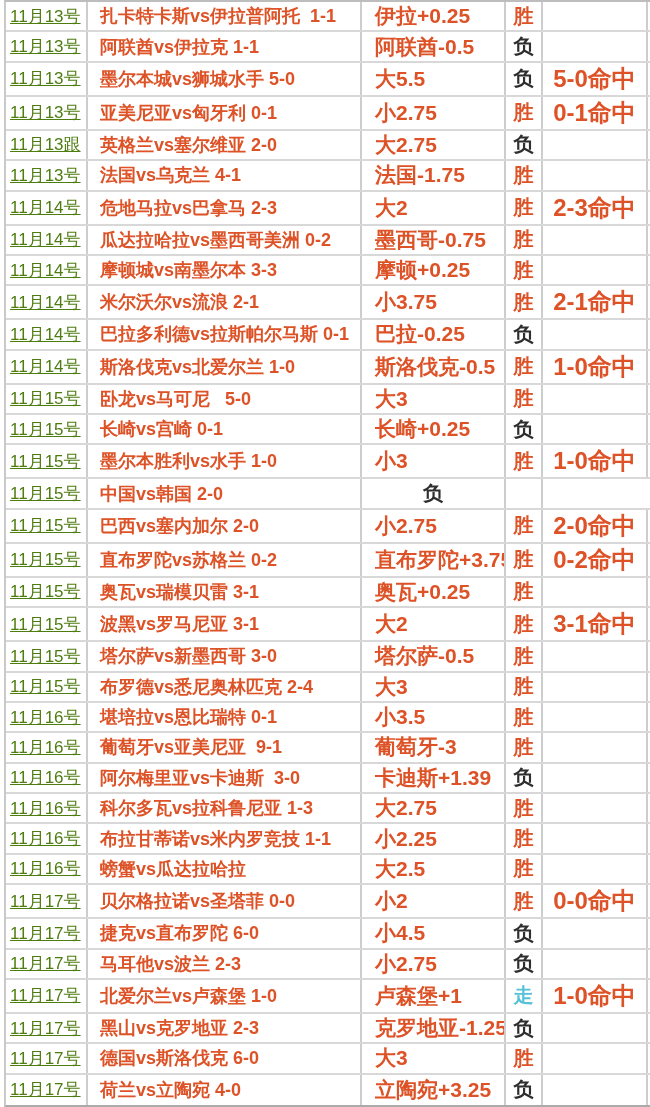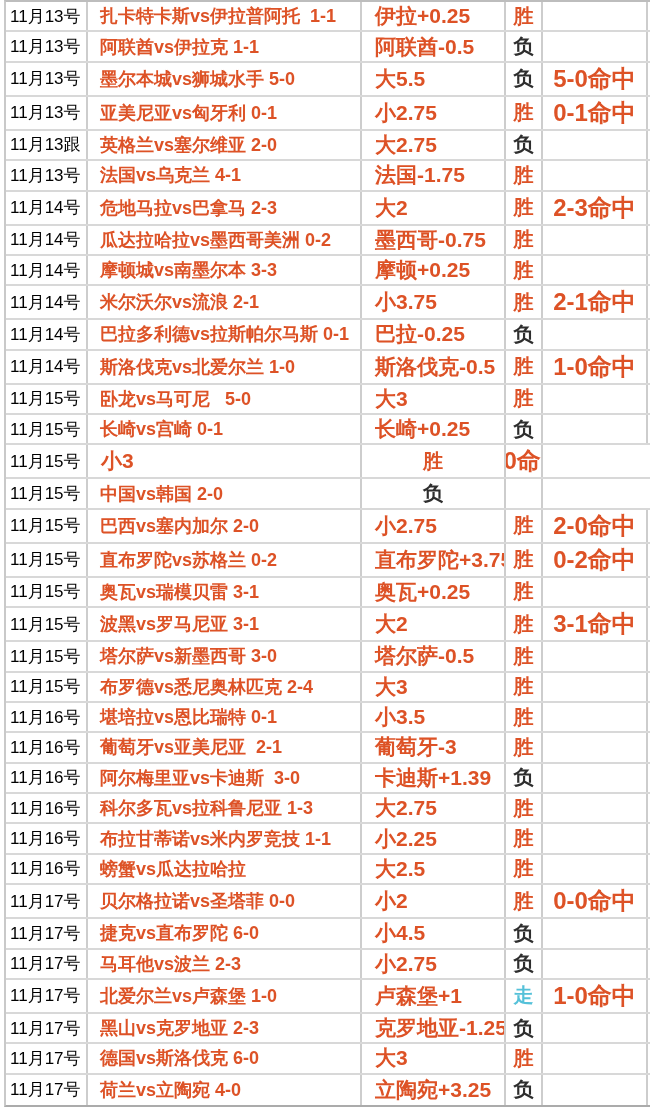--- a/index.html
+++ b/index.html
@@ -36,22 +36,23 @@
     box-sizing: border-box;
     border-right: 2px solid #cdcdcd;
     display: flex;
     align-items: center;
     overflow: hidden;
     white-space: pre;
   }
   .cell.date {
     padding-left: 4px;
     font-size: 17px;
-    color: #000000;
+    color: #4d7c0f;
     letter-spacing: 0px;
+    text-decoration: underline;
   }
   .cell.match {
     padding-left: 12px;
     font-size: 18px;
     font-weight: bold;
     color: #dd5226;
     text-align: right;
   }
   .cell.pick {
     padding-left: 13px;
@@ -172,20 +173,21 @@
     </div>
     <div class="row">
       <div class="cell date">11月15号</div>
       <div class="cell match">长崎vs宫崎 0-1</div>
       <div class="cell pick">长崎+0.25</div>
       <div class="cell result r-lose">负</div>
       <div class="cell hit"></div>
     </div>
     <div class="row">
       <div class="cell date">11月15号</div>
+      <div class="cell match">墨尔本胜利vs水手 1-0</div>
       <div class="cell pick">小3</div>
       <div class="cell result r-win">胜</div>
       <div class="cell hit">1-0命中</div>
     </div>
     <div class="row">
       <div class="cell date">11月15号</div>
       <div class="cell match">中国vs韩国 2-0</div>
       <div class="cell result r-lose">负</div>
       <div class="cell hit"></div>
     </div>
@@ -233,21 +235,21 @@
     </div>
     <div class="row">
       <div class="cell date">11月16号</div>
       <div class="cell match">堪培拉vs恩比瑞特 0-1</div>
       <div class="cell pick">小3.5</div>
       <div class="cell result r-win">胜</div>
       <div class="cell hit"></div>
     </div>
     <div class="row">
       <div class="cell date">11月16号</div>
-      <div class="cell match">葡萄牙vs亚美尼亚  2-1</div>
+      <div class="cell match">葡萄牙vs亚美尼亚  9-1</div>
       <div class="cell pick">葡萄牙-3</div>
       <div class="cell result r-win">胜</div>
       <div class="cell hit"></div>
     </div>
     <div class="row">
       <div class="cell date">11月16号</div>
       <div class="cell match">阿尔梅里亚vs卡迪斯  3-0</div>
       <div class="cell pick">卡迪斯+1.39</div>
       <div class="cell result r-lose">负</div>
       <div class="cell hit"></div>

